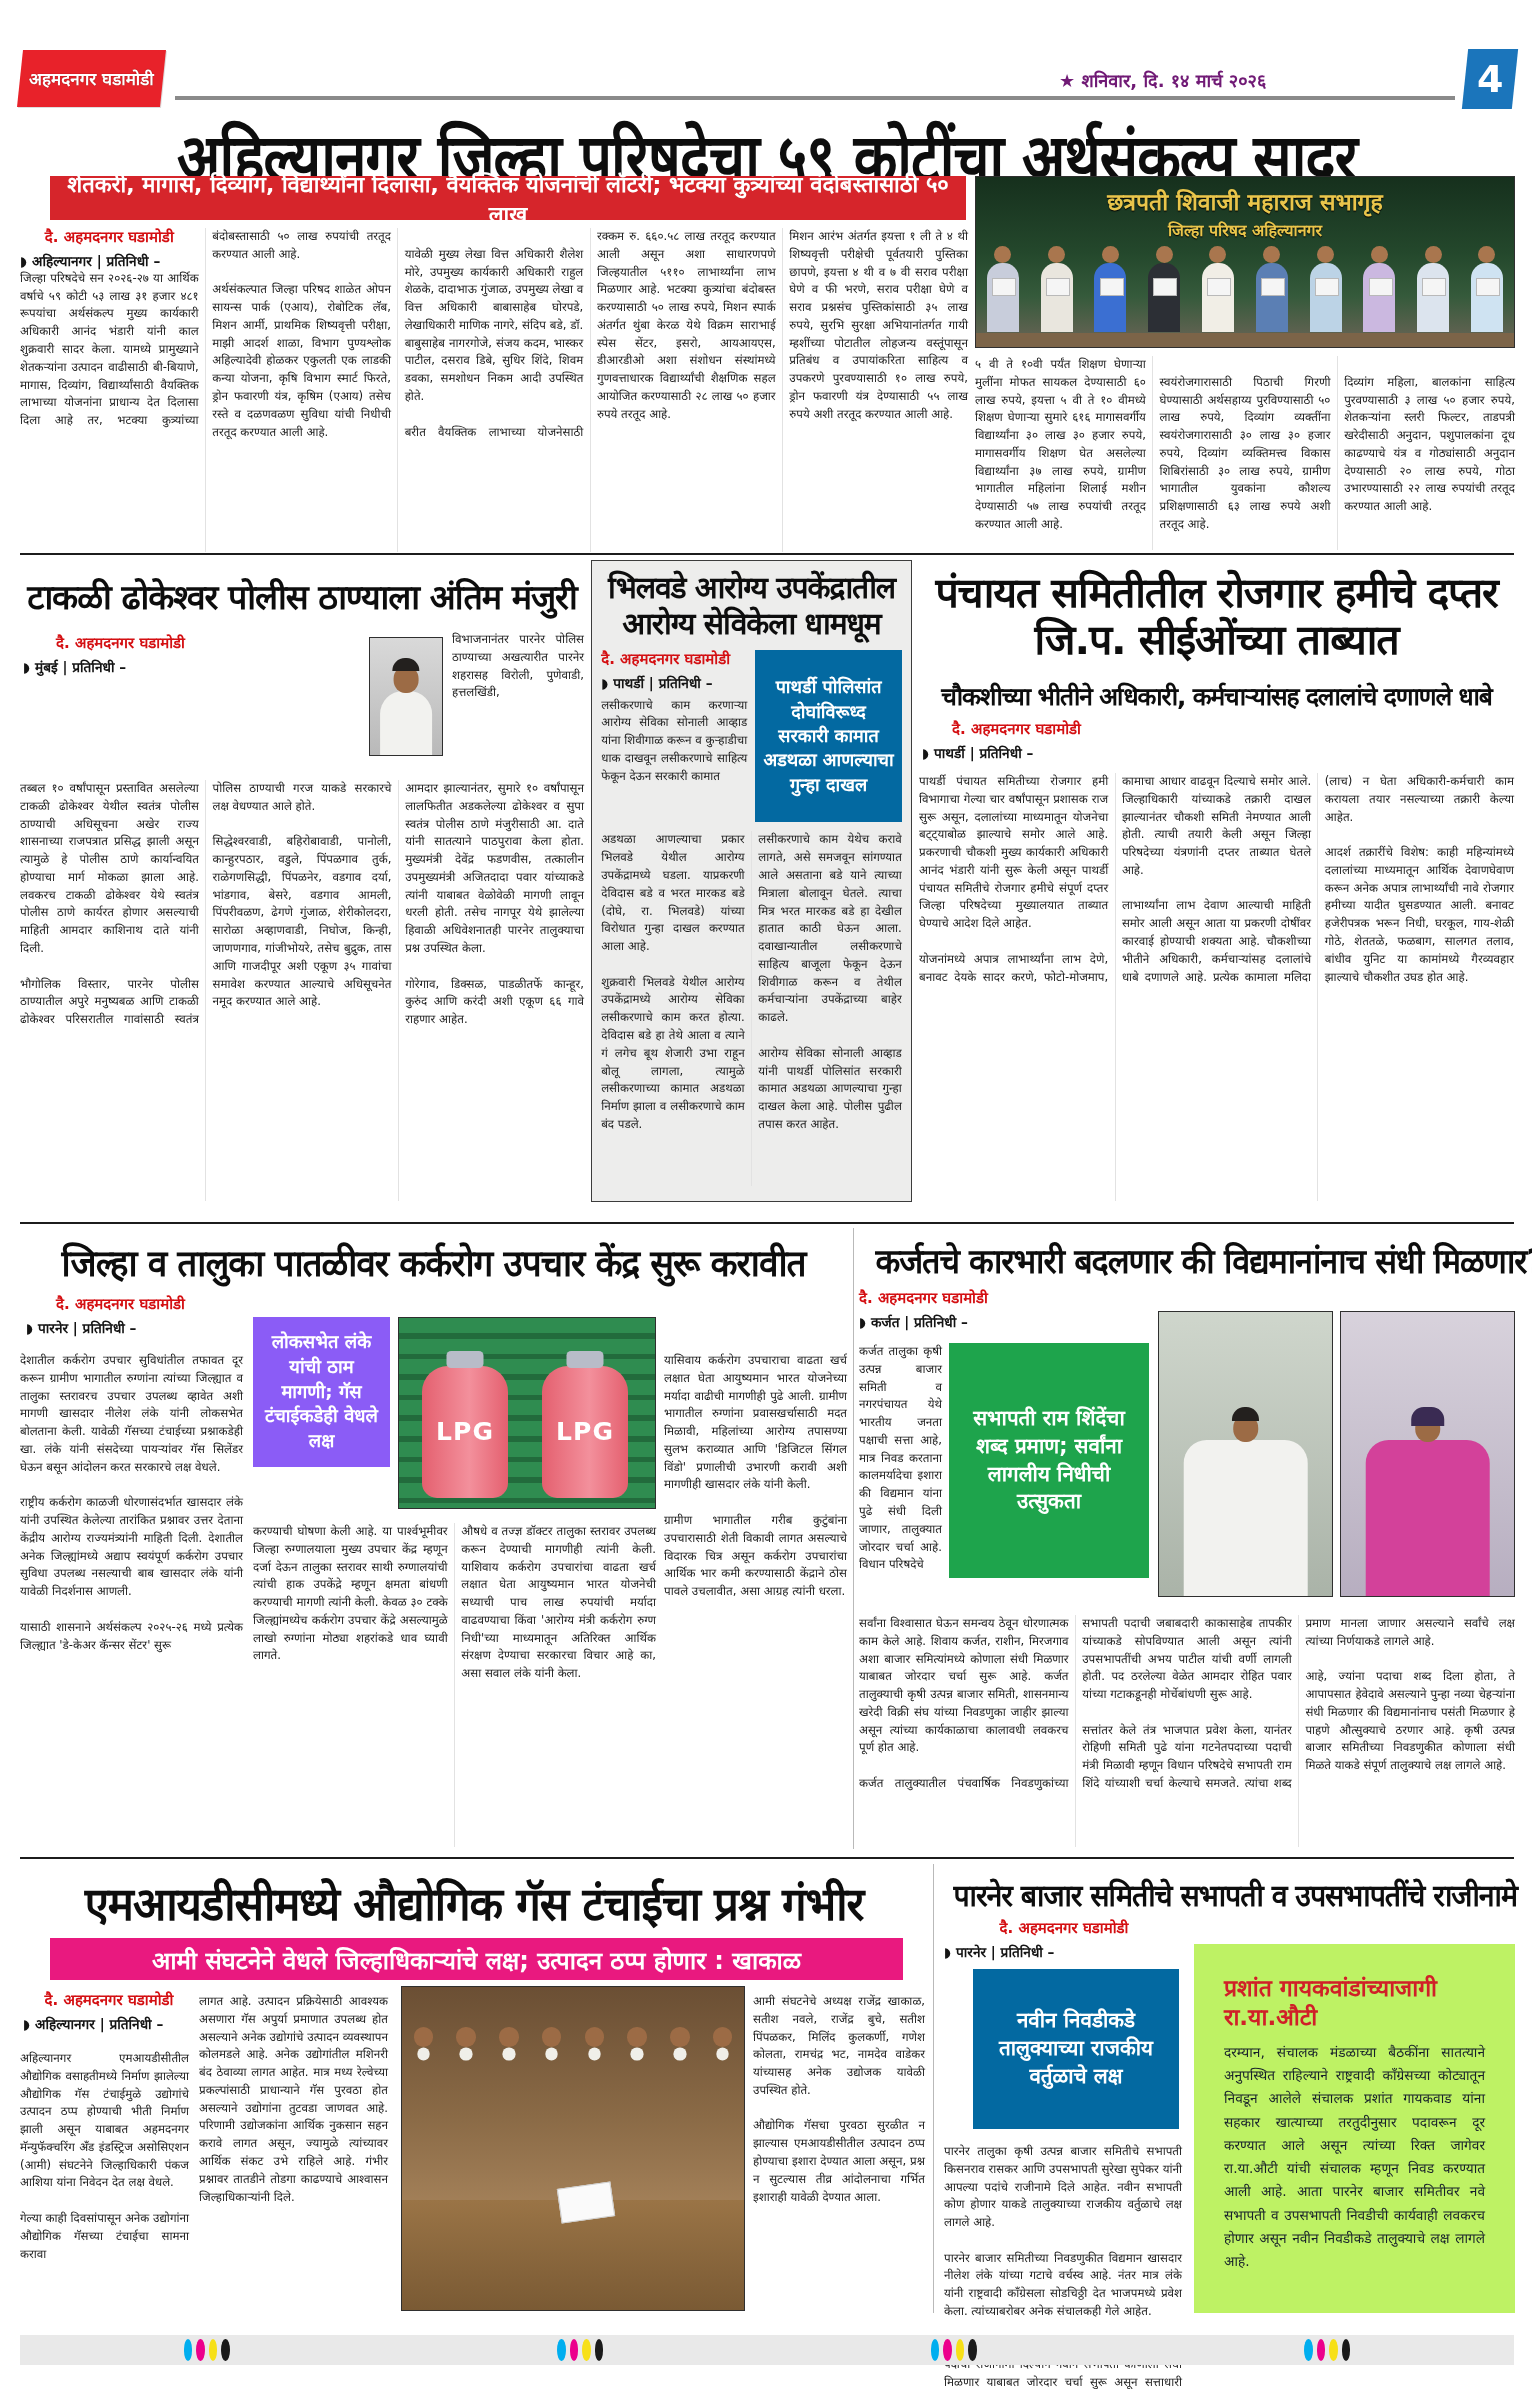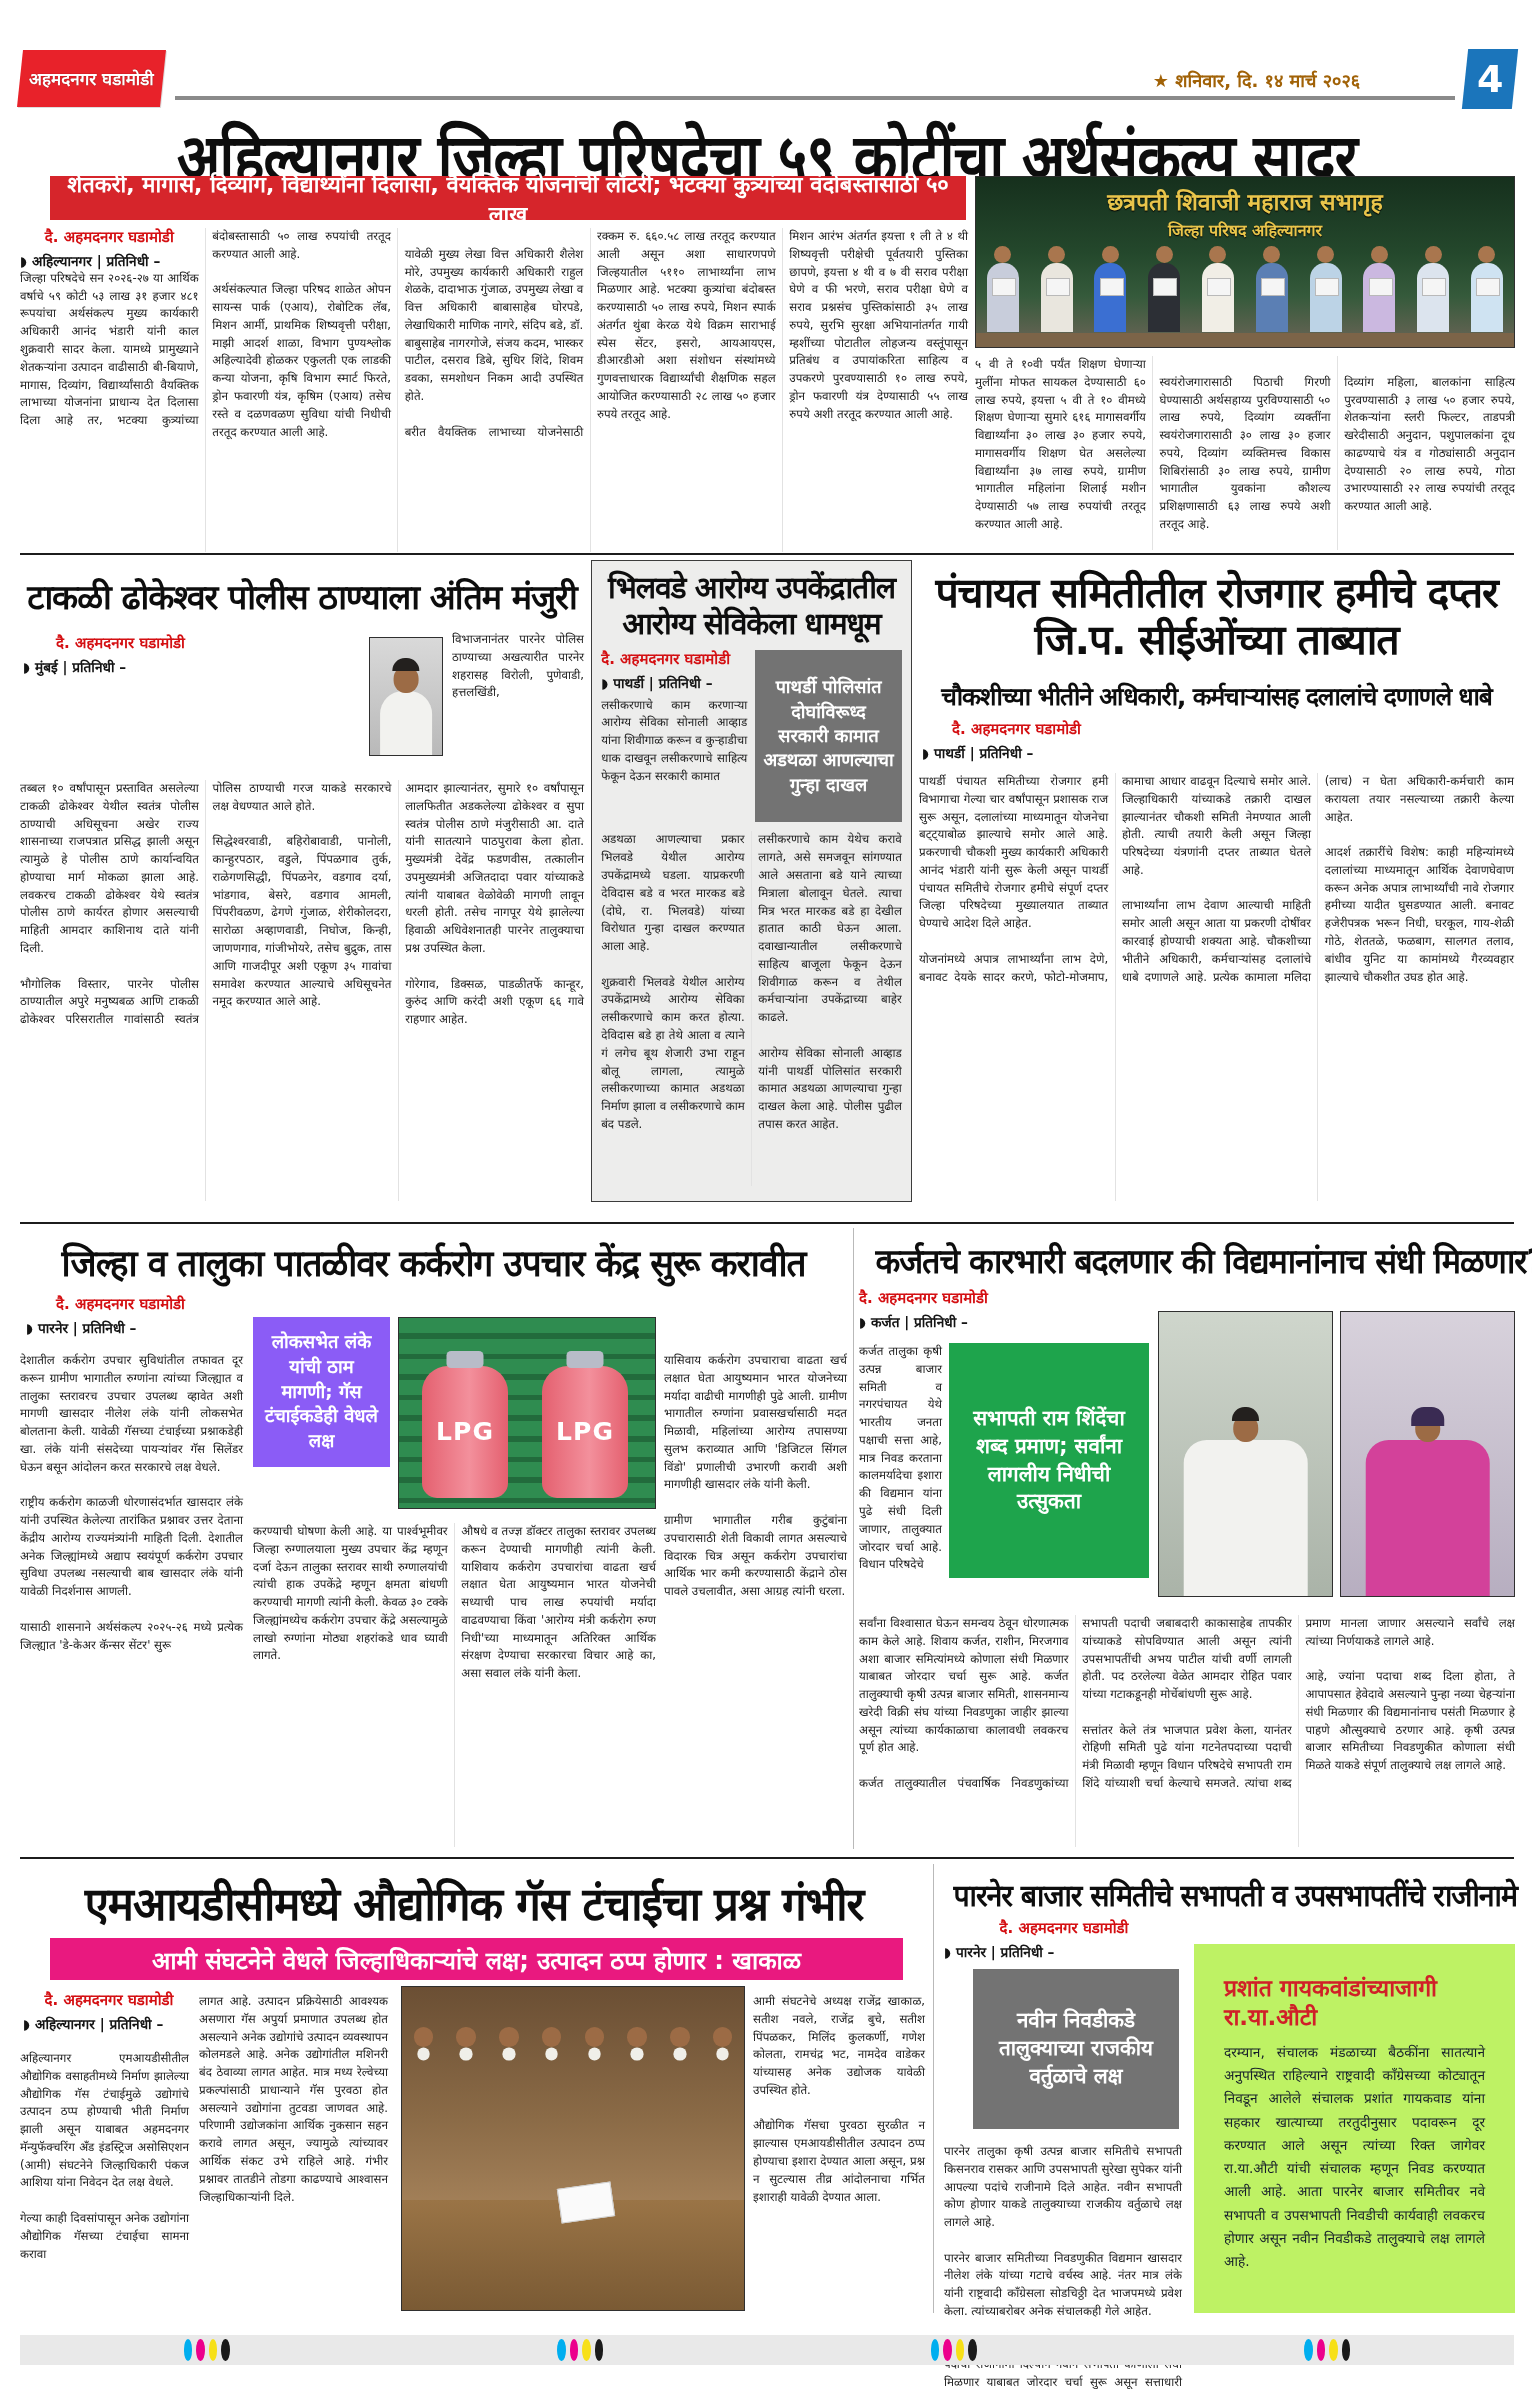--- a/index.html
+++ b/index.html
@@ -4,35 +4,35 @@
 <style>
   html,body{margin:0;padding:0;background:#d8d8d8;}
   #page{position:relative;width:1533px;height:2389px;background:#ffffff;overflow:hidden;
         font-family:"DejaVu Sans","Liberation Sans",sans-serif;color:#141414;}
   .abs{position:absolute;}
   
   .brandbox{background:#e8222a;transform:skewX(-6deg);display:flex;align-items:center;justify-content:center;
             box-shadow:1.1px 1.1px 0 #00000022;}
   .brandbox span{color:#fff;font-weight:bold;font-size:17px;text-shadow:0 0 1.1px #7a0000;transform:skewX(6deg);}
   .hline{background:#8a8a8a;}
-  .dateline-top{font-weight:bold;font-size:18px;text-align:center;color:#a16207;}
+  .dateline-top{font-weight:bold;font-size:18px;text-align:left;color:#701a75;}
   .pagenobox{background:#1b75bb;transform:skewX(-6deg);display:flex;align-items:center;justify-content:center;}
   .pagenobox span{color:#fff;font-weight:bold;font-size:38px;transform:skewX(6deg);}
   
   .hl{font-weight:800;color:#0d0d0d;text-align:center;white-space:nowrap;letter-spacing:-1.1px;}
   .hl.wrap{white-space:normal;}
   .sx95{transform:scaleX(.95);transform-origin:50% 50%;}
   .sx86{transform:scaleX(.86);transform-origin:50% 50%;}
   
   .strip{display:flex;align-items:center;justify-content:center;text-align:center;color:#fff;font-weight:bold;}
   .redstrip{background:#d6252b;font-size:22px;}
   .pinkstrip{background:#e9197f;font-size:24px;}
   .kbox{display:flex;align-items:center;justify-content:center;text-align:center;color:#fff;font-weight:bold;padding:8px;box-sizing:border-box;line-height:1.35;}
   .purple{background:#8c25a3;font-size:19px;}
-  .blackbox{background:#737373;font-size:18px;}
+  .blackbox{background:#0369a1;font-size:18px;}
   .cyanbox{background:#8b5cf6;font-size:18.3px;}
   .greenbox{background:#1ea44c;font-size:20.6px;}
   
   .paper{color:#d40f12;font-weight:bold;font-size:15px;text-align:center;line-height:1.3;}
   .dl{font-weight:bold;font-size:13.7px;margin-top:3.4px;}
   
   .btxt{font-size:11.7px;line-height:1.52;text-align:justify;white-space:pre-line;color:#1b1b1b;}
   .cols{column-gap:13.7px;column-rule:0.6px solid #e2e2e2;}
   .c5{column-count:5;}.c3{column-count:3;}.c2{column-count:2;}
   .rule{background:#1c1c1c;}

